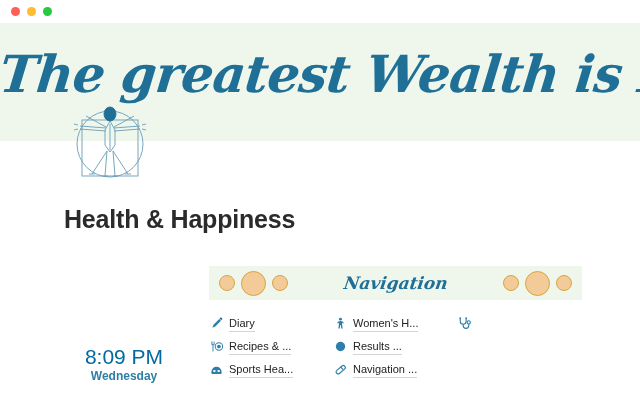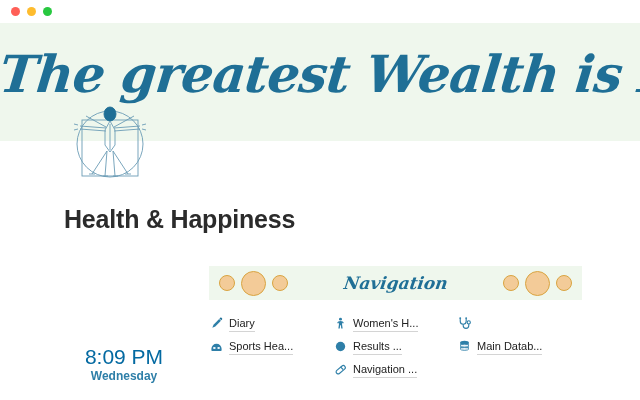--- a/index.html
+++ b/index.html
@@ -174,20 +174,30 @@
           <svg viewBox="0 0 14 14" width="13" height="13">
               <path d="M2.5 11.5l1.3-3.2 6.1-6.1 1.9 1.9-6.1 6.1z" fill="#2e7fa8"></path>
               <path d="M10.2 1.6l1.9 1.9 0.8-0.8a1 1 0 0 0 0-1.4l-0.5-0.5a1 1 0 0 0-1.4 0z" fill="#1f6f96"></path>
             </svg>
         </span>
         <span class="nav-label">Diary</span>
       </div>
       <div class="nav-item">
         <span class="nav-ico">
           <svg viewBox="0 0 14 14" width="13" height="13">
+              <path d="M1.5 1.5v3a1.2 1.2 0 0 0 1.2 1.2v6.8h1V5.7A1.2 1.2 0 0 0 4.9 4.5v-3h-0.7v3h-0.7v-3h-0.7v3h-0.7v-3z" fill="#2e7fa8"></path>
+              <circle cx="9.6" cy="7" r="4" fill="none" stroke="#2e7fa8" stroke-width="1.1"></circle>
+              <circle cx="9.6" cy="7" r="2" fill="#2e7fa8"></circle>
+            </svg>
+        </span>
+        <span class="nav-label">Recipes &amp; ...</span>
+      </div>
+      <div class="nav-item">
+        <span class="nav-ico">
+          <svg viewBox="0 0 14 14" width="13" height="13">
               <path d="M1.5 9.5a5.5 5.5 0 0 1 11 0v1.6a0.8 0.8 0 0 1-0.8 0.8H2.3a0.8 0.8 0 0 1-0.8-0.8z" fill="#2e7fa8"></path>
               <rect x="3.4" y="7.6" width="2.6" height="2" rx="0.6" fill="#eaf3f8"></rect>
               <rect x="8" y="7.6" width="2.6" height="2" rx="0.6" fill="#eaf3f8"></rect>
             </svg>
         </span>
         <span class="nav-label">Sports Hea...</span>
       </div>
     </div>
 
     <div class="nav-col">
@@ -224,30 +234,16 @@
         <span class="nav-ico">
           <svg viewBox="0 0 14 14" width="13" height="13">
               <path d="M2.4 1.4v3.2a3.2 3.2 0 0 0 6.4 0V1.4" fill="none" stroke="#2e7fa8" stroke-width="1.2"></path>
               <path d="M5.6 7.8v1.4a3 3 0 0 0 6 0V7.4" fill="none" stroke="#2e7fa8" stroke-width="1.2"></path>
               <circle cx="11.6" cy="5.8" r="1.7" fill="none" stroke="#2e7fa8" stroke-width="1.2"></circle>
               <circle cx="2.4" cy="1.2" r="1" fill="#2e7fa8"></circle>
               <circle cx="8.8" cy="1.2" r="1" fill="#2e7fa8"></circle>
             </svg>
         </span>
       </div>
-      <div class="nav-item">
-        <span class="nav-ico">
-          <svg viewBox="0 0 14 14" width="13" height="13">
-              <ellipse cx="7" cy="2.5" rx="4.6" ry="1.7" fill="#2e7fa8"></ellipse>
-              <path d="M2.4 2.5v3.2c0 0.9 2.1 1.7 4.6 1.7s4.6-0.8 4.6-1.7V2.5" fill="#2e7fa8"></path>
-              <path d="M2.4 6.2v3.2c0 0.9 2.1 1.7 4.6 1.7s4.6-0.8 4.6-1.7V6.2" fill="#2e7fa8"></path>
-              <ellipse cx="7" cy="6.1" rx="4.6" ry="1.5" fill="#eaf3f8"></ellipse>
-              <ellipse cx="7" cy="6.1" rx="4.6" ry="1.5" fill="none" stroke="#2e7fa8" stroke-width="0.8"></ellipse>
-              <ellipse cx="7" cy="9.6" rx="4.6" ry="1.5" fill="#eaf3f8"></ellipse>
-              <ellipse cx="7" cy="9.6" rx="4.6" ry="1.5" fill="none" stroke="#2e7fa8" stroke-width="0.8"></ellipse>
-            </svg>
-        </span>
-        <span class="nav-label">Main Datab...</span>
-      </div>
     </div>
 
   </div>
 </div>
 
 </body></html>

